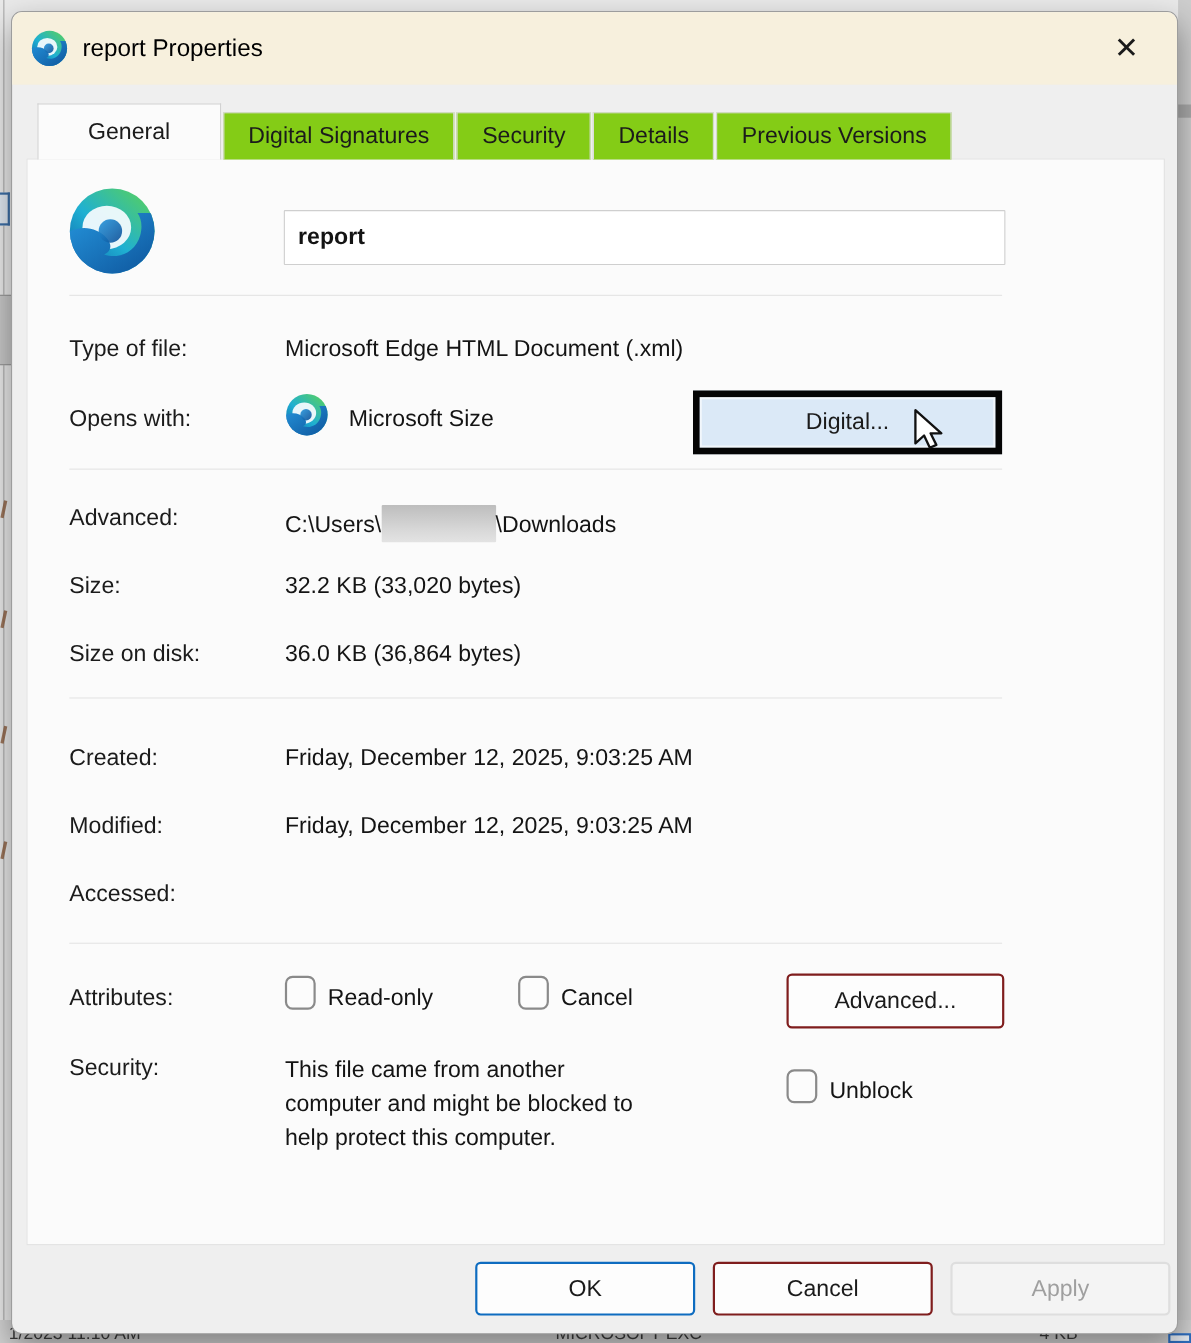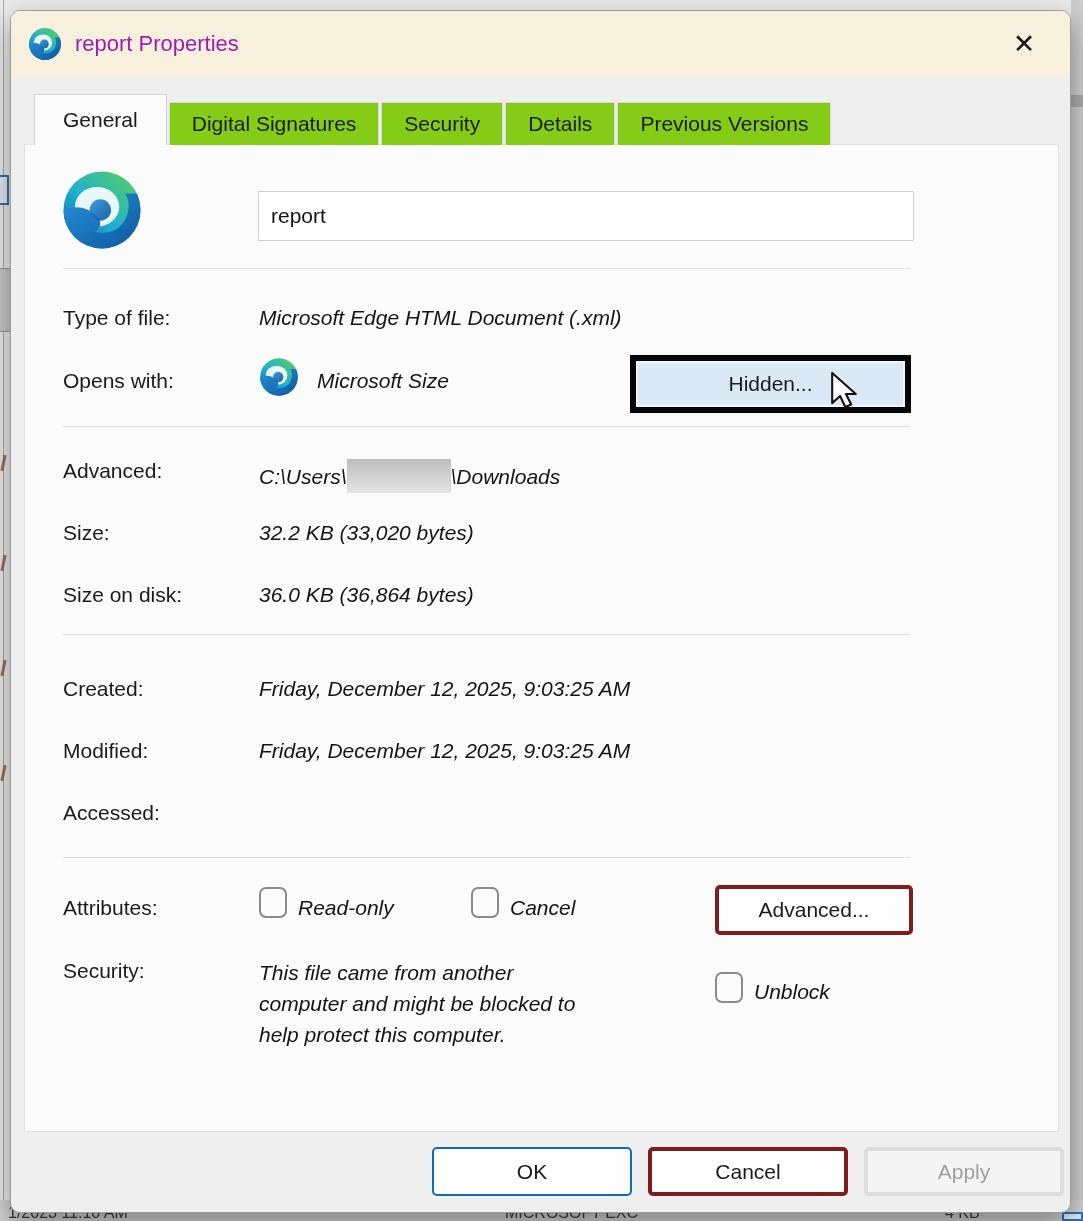--- a/index.html
+++ b/index.html
@@ -19,58 +19,58 @@
   .bg-bottom-box { position:absolute; right:0; top:1212px; width:21px; height:9px; border:2px solid #2f6fc1; background:#e8eef5; }
 
   
   .dialog { position:absolute; left:10px; top:10px; width:1061px; height:1203px;
     background:#efefef; border:1px solid #9d9d9d; border-radius:10px;
     box-shadow:0 12px 28px rgba(0,0,0,.38); overflow:hidden; }
 
   .titlebar { position:absolute; left:0; top:0; width:100%; height:66px; background:#f7f0dd;
     display:flex; align-items:center; }
   .titlebar .app-icon { width:34px; height:34px; margin-left:17px; }
-  .title-text { margin-left:13px; font-size:22px; color:#a21caf; }
+  .title-text { margin-left:13px; font-size:22px; color:#000000; }
   .close-btn { position:absolute; right:28px; top:15px; width:36px; height:36px;
     font-size:27px; font-weight:300; color:#1a1a1a; display:flex; align-items:center; justify-content:center; cursor:default; }
 
   
   .tabs { position:absolute; left:23px; top:83px; height:51px; display:flex; align-items:flex-end; z-index:3; }
   .tab { height:43px; padding:0 22px; background:#84cc16; border:1px solid #dcdcdc; border-bottom:none;
     font-size:21px; display:flex; align-items:center; margin-right:2px; color:#1b1b1b; }
-  .tab.active { height:51px; background:#fbfbfb; padding:0 28px; border-color:#d2d2d2; }
+  .tab.active { height:51px; background:#fbfbfb; padding:0 45px; border-color:#d2d2d2; }
 
   .pane { position:absolute; left:13px; top:133px; width:1035px; height:988px;
     background:#fbfbfb; border:1px solid #e2e2e2; z-index:1; }
 
   .hr { position:absolute; left:52px; width:848px; height:1px; background:#e4e4e4; z-index:2; }
 
   .lbl { position:absolute; left:52px; font-size:21px; color:#1b1b1b; z-index:2; }
-  .val { position:absolute; left:248px; font-size:21px; color:#141414; z-index:2;font-style:italic; }
+  .val { position:absolute; left:248px; font-size:21px; color:#141414; z-index:2; }
 
   .big-icon { position:absolute; left:50px; top:158px; width:82px; height:82px; z-index:2; }
   .name-input { position:absolute; left:247px; top:180px; width:656px; height:50px;
     border:1px solid #cfcfcf; background:#fff; font-family:"Liberation Sans",sans-serif;
-    font-size:21px; padding:0 12px; color:#141414; z-index:2; border-radius:1px; }
+    font-size:21px; padding:0 12px; color:#141414; z-index:2; border-radius:1px;font-weight:bold; }
 
   .small-edge { position:absolute; left:248px; top:346px; width:40px; height:40px; z-index:2; }
 
   .change-wrap { position:absolute; left:619px; top:344px; width:281px; height:58px;
     border:6px solid #050505; background:#dbe9f7; z-index:4;
     box-shadow:inset 0 0 0 2px #f2f7fc; display:flex; align-items:center; justify-content:center; }
   .change-wrap span { font-size:21px; color:#1b1b1b; }
   .cursor-icon { position:absolute; left:812px; top:358px; width:42px; height:42px; z-index:5; }
 
   .redacted { display:inline-block; width:104px; height:34px; vertical-align:-9px;
     background:linear-gradient(180deg,#bdbdbd 0%,#d9d9d9 70%,#e3e3e3 100%); border-radius:1px; }
 
   .checkbox { position:absolute; width:28px; height:31px; border:2px solid #8a8a8a;
     border-radius:7px; background:#fcfcfc; z-index:2; }
 
-  .btn { position:absolute; height:50px; background:#fdfdfd; border:4px solid #7f1d1d;
+  .btn { position:absolute; height:50px; background:#fdfdfd; border:2px solid #7f1d1d;
     border-radius:5px; font-size:21px; color:#1b1b1b; display:flex; align-items:center; justify-content:center; z-index:2; }
   .btn-advanced { left:704px; top:874px; width:198px; height:50px; }
   .footer-btn { top:1136px; width:200px; height:49px; }
   .btn-ok { left:421px; border:2px solid #0e6cc0; }
   .btn-cancel { left:637px; }
   .btn-apply { left:853px; background:#f4f4f4; border-color:#dedede; color:#9f9f9f; }
 
   .sec-line { display:block; line-height:31px; }
 </style>
 </head>
@@ -150,21 +150,21 @@
 
     <div class="lbl" style="top:295px">Type of file:</div>
     <div class="val" style="top:295px">Microsoft Edge HTML Document (.xml)</div>
 
     <div class="lbl" style="top:358px">Opens with:</div>
     <svg class="small-edge">
         <use href="#edge-logo"></use>
       </svg>
     <div class="val" style="left:306px; top:358px">Microsoft Size</div>
     <div class="change-wrap">
-      <span>Hidden...</span>
+      <span>Digital...</span>
     </div>
     <svg class="cursor-icon">
         <use href="#win-cursor"></use>
       </svg>
 
     <div class="hr" style="top:415px"></div>
 
     <div class="lbl" style="top:448px">Advanced:</div>
     <div class="val" style="top:448px"><span>C:\Users\</span><span class="redacted"></span><span>\Downloads</span></div>
 

